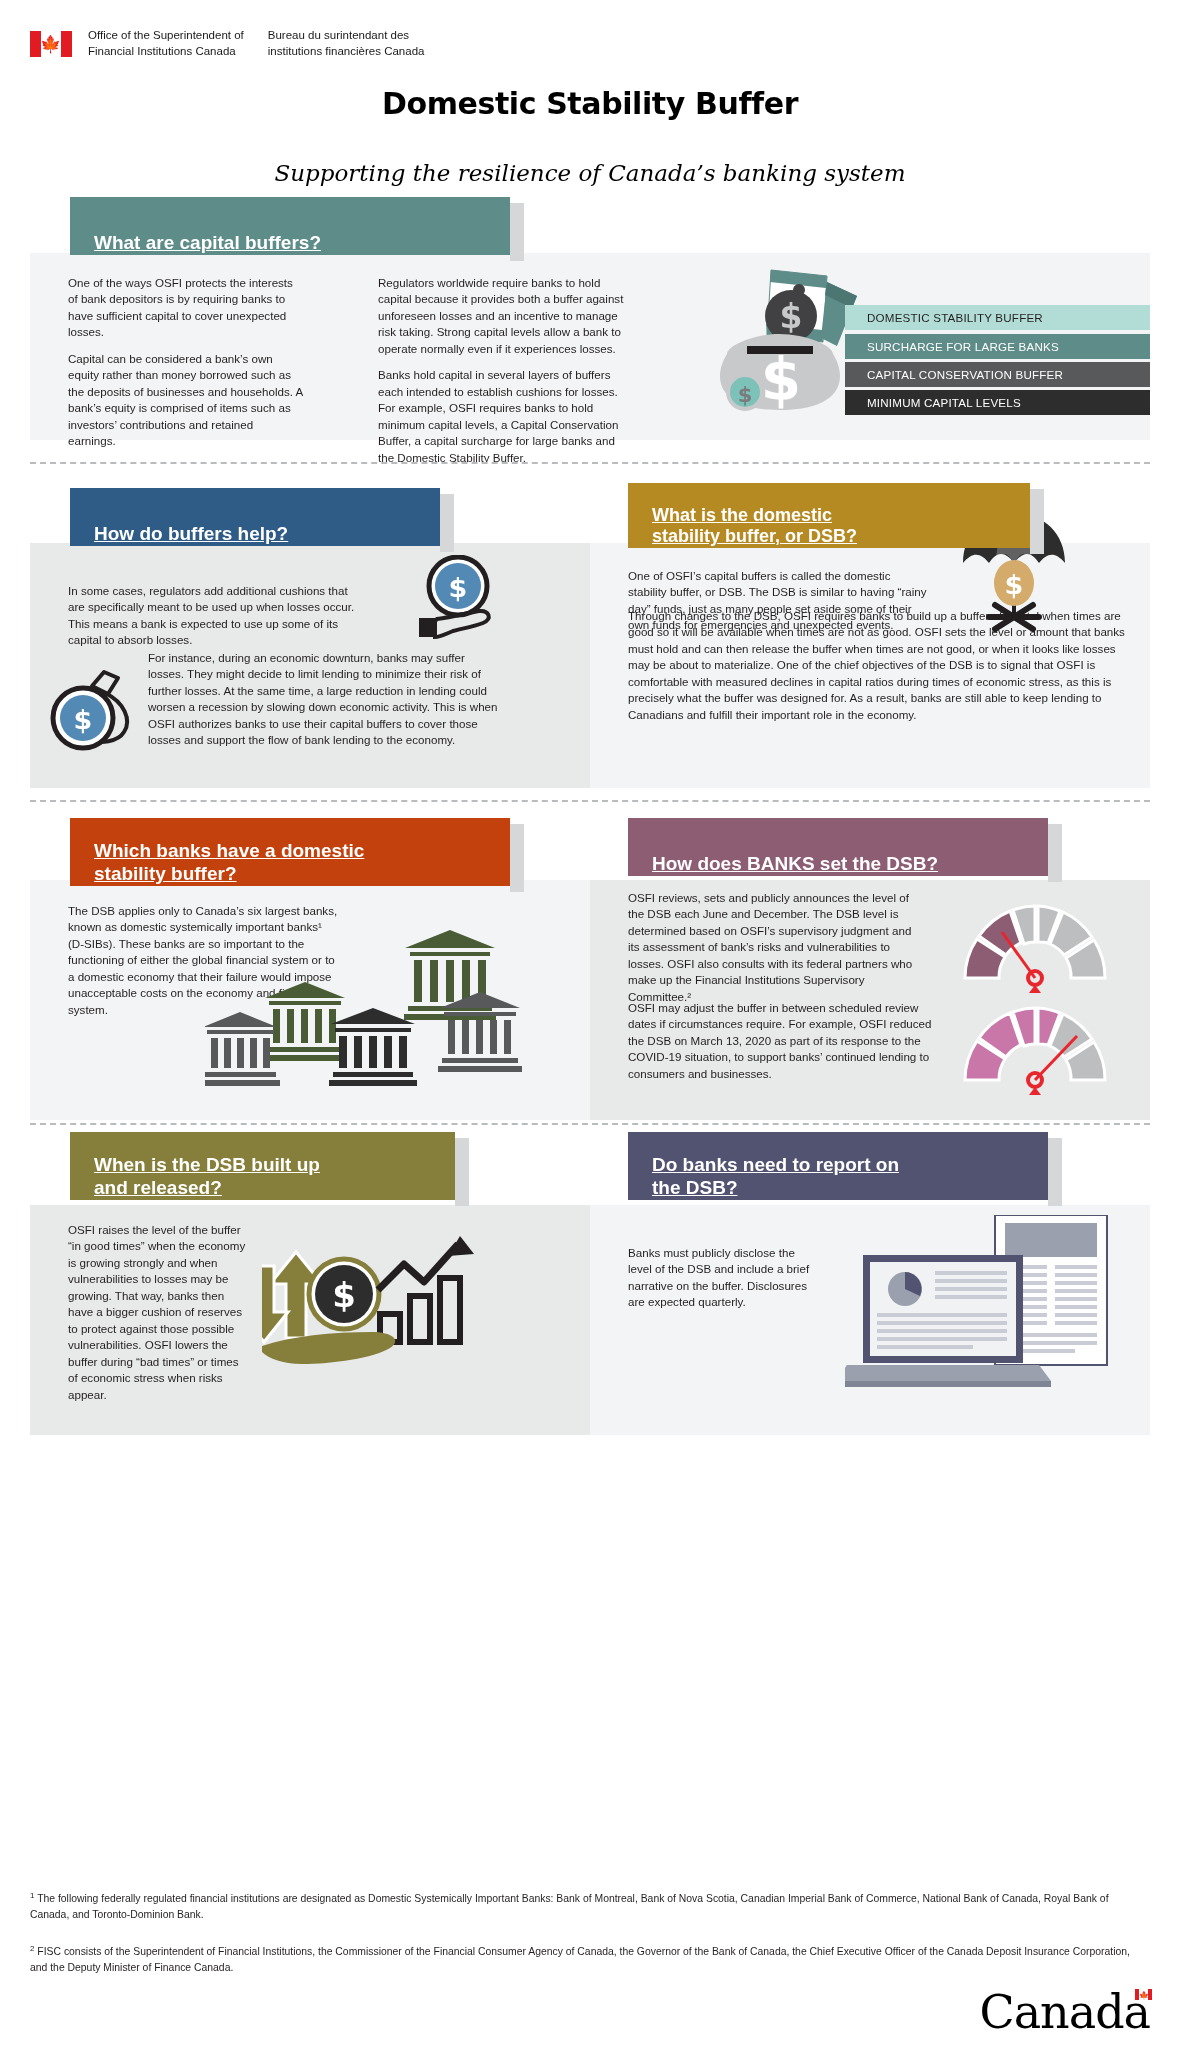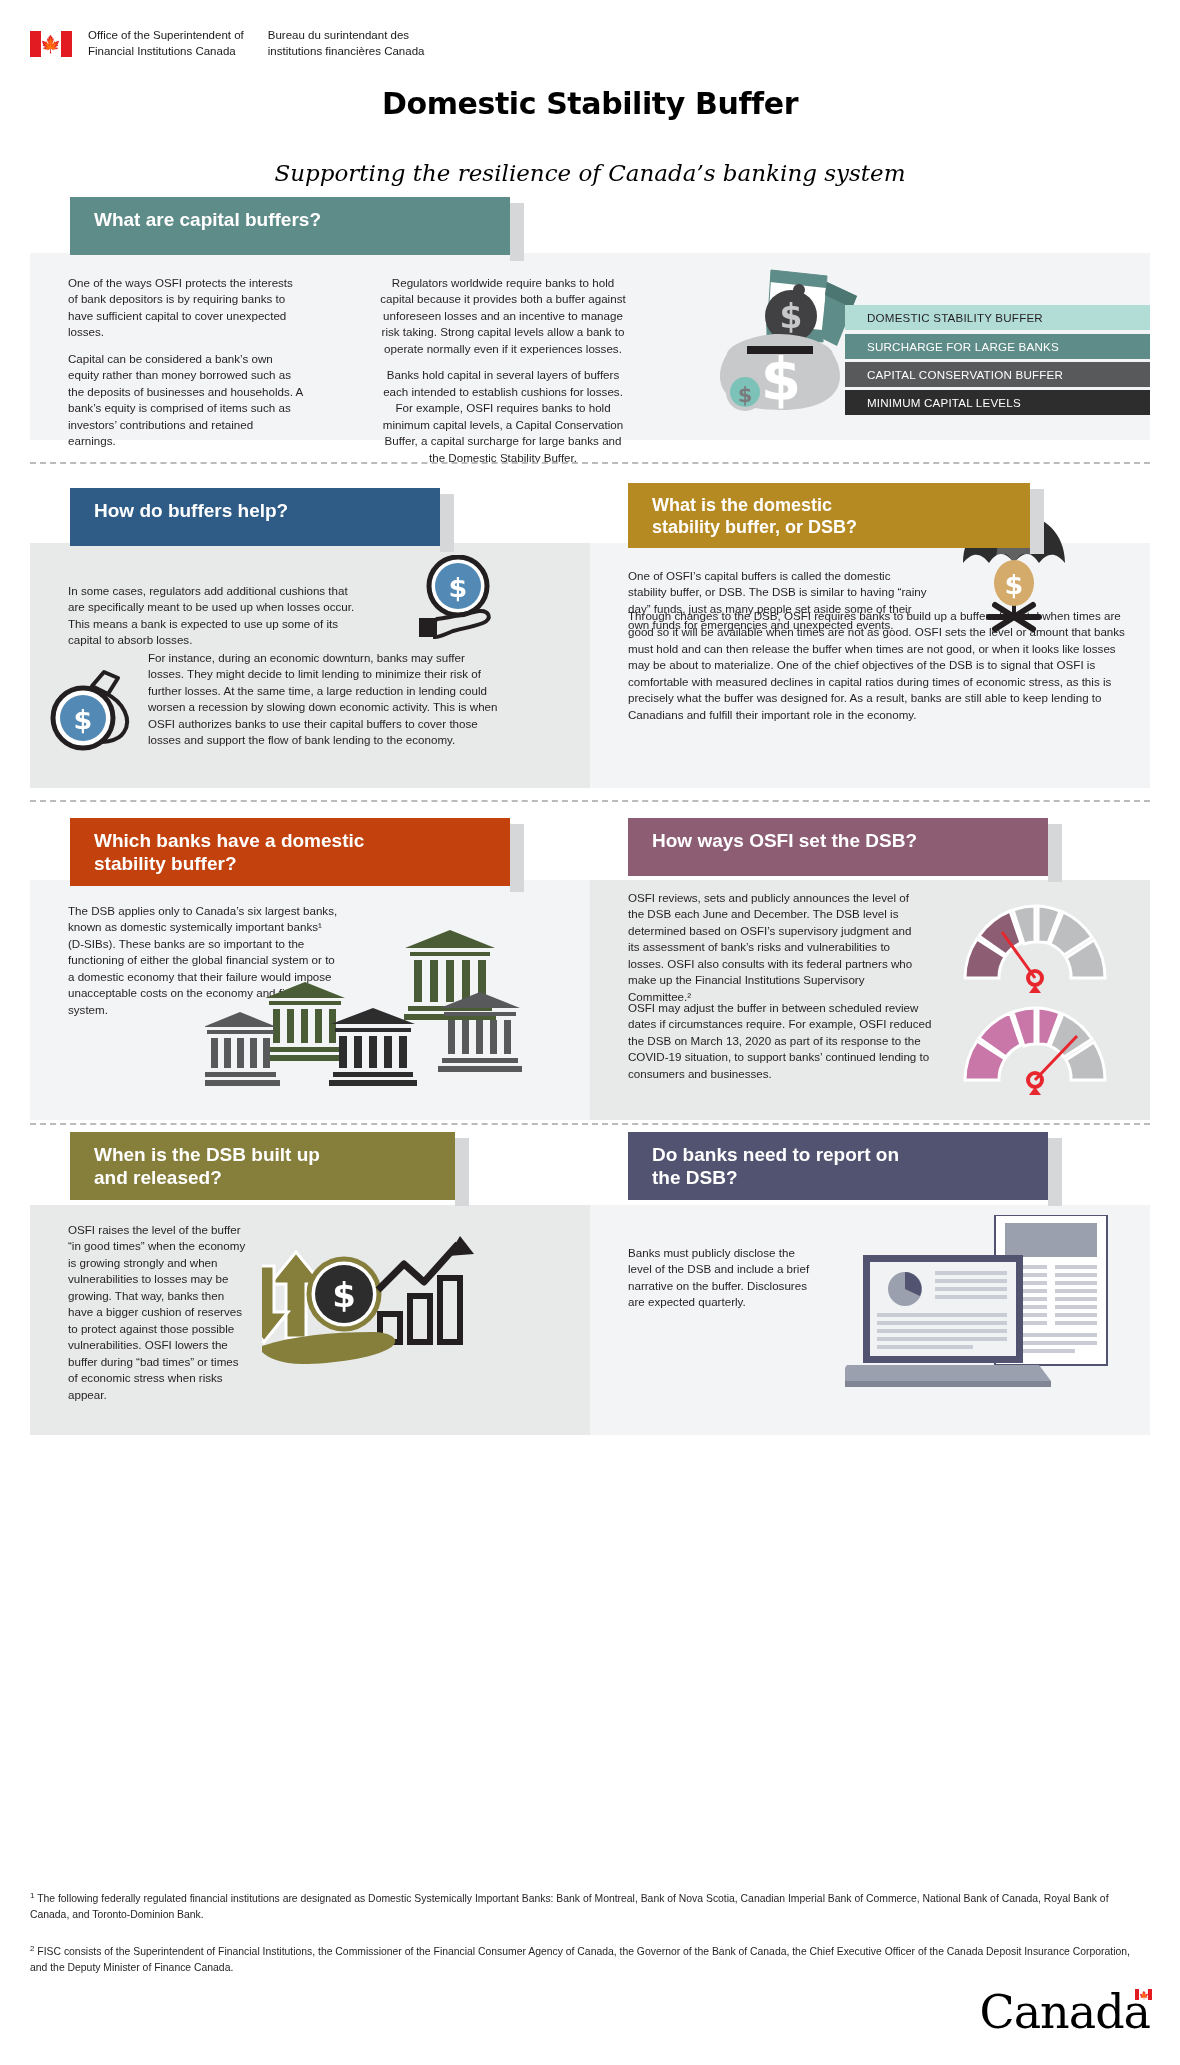--- a/index.html
+++ b/index.html
@@ -23,21 +23,21 @@
 
   .title { position:absolute; left:0; right:0; top:86px; text-align:center;
            font-family:"DejaVu Sans", sans-serif; font-weight:bold; font-size:30px;
            letter-spacing:-0.4px; color:#000; }
   .subtitle { position:absolute; left:0; right:0; top:128px; text-align:center;
            font-family:"DejaVu Serif", serif; font-style:italic; font-size:23px; color:#000;margin-top:32px; }
   .panel { position:absolute; background:#f3f4f6; }
   .panel.grey { background:#e8e9e9; }
 
   .banner { position:absolute; color:#fff; font-weight:bold; font-size:19px;
-            line-height:1.2; display:flex; align-items:flex-start; padding:12px 24px; z-index:4; }
+            line-height:1.2; display:flex; align-items:flex-end; padding:0 24px; z-index:4;text-decoration:underline; }
   .banner .shadow { position:absolute; top:6px; right:-14px; width:14px; bottom:-6px;
             background:#d6d7d8; z-index:-1; }
 
   .body-text { position:absolute; font-size:11.6px; line-height:1.42; color:#231f20; }
   .body-text p + p { margin-top: 10px; }
 
   .dash { position:absolute; left:30px; width:1120px; border-top:2px dashed #b9bbbd; }
 
   
   .layer { position:absolute; height:25px; display:flex; align-items:center;
@@ -92,21 +92,21 @@
 
   <div class="banner" style="left:70px; top:197px; width:440px; height:58px; background:#5e8c88;">
     <span class="shadow"></span>
     <span>What are capital buffers?</span>
   </div>
 
   <div class="body-text" style="left:68px; top:275px; width:235px;">
     <p>One of the ways OSFI protects the interests of bank depositors is by requiring banks to have sufficient capital to cover unexpected losses.</p>
     <p>Capital can be considered a bank’s own equity rather than money borrowed such as the deposits of businesses and households. A bank’s equity is comprised of items such as investors’ contributions and retained earnings.</p>
   </div>
-  <div class="body-text" style="left:378px; top:275px; width:250px;text-align:center;">
+  <div class="body-text" style="left:378px; top:275px; width:250px;">
     <p>Regulators worldwide require banks to hold capital because it provides both a buffer against unforeseen losses and an incentive to manage risk taking. Strong capital levels allow a bank to operate normally even if it experiences losses.</p>
     <p>Banks hold capital in several layers of buffers each intended to establish cushions for losses. For example, OSFI requires banks to hold minimum capital levels, a Capital Conservation Buffer, a capital surcharge for large banks and the Domestic Stability Buffer.</p>
   </div>
 
   <svg style="position:absolute; left:715px; top:250px;" width="230" height="165" viewBox="0 0 230 165">
 
     <g>
       <path d="M56 20 L112 26 L108 92 L52 86 Z" fill="#ffffff" stroke="#5e8c88" stroke-width="1"></path>
       <path d="M56 20 L112 26 L111 38 L55 32 Z" fill="#5e8c88"></path>
       <path d="M52 86 L108 92 L107 80 L51 74 Z" fill="#5e8c88"></path>
@@ -274,21 +274,21 @@
       <rect x="271" y="90" width="7" height="34"></rect>
         <rect x="285" y="90" width="7" height="34"></rect>
       <rect x="299" y="90" width="7" height="34"></rect>
       <rect x="237" y="128" width="76" height="5"></rect>
         <rect x="233" y="136" width="84" height="6"></rect>
     </g>
   </svg>
 
   <div class="banner" style="left:628px; top:818px; width:420px; height:58px; background:#8d5d74;">
     <span class="shadow"></span>
-    <span>How ways OSFI set the DSB?</span>
+    <span>How does BANKS set the DSB?</span>
   </div>
 
   <div class="body-text" style="left:628px; top:890px; width:290px;">
     <p>OSFI reviews, sets and publicly announces the level of the DSB each June and December. The DSB level is determined based on OSFI’s supervisory judgment and its assessment of bank’s risks and vulnerabilities to losses. OSFI also consults with its federal partners who make up the Financial Institutions Supervisory Committee.²</p>
   </div>
   <div class="body-text" style="left:628px; top:1000px; width:305px;">
     <p>OSFI may adjust the buffer in between scheduled review dates if circumstances require. For example, OSFI reduced the DSB on March 13, 2020 as part of its response to the COVID-19 situation, to support banks’ continued lending to consumers and businesses.</p>
   </div>
 
   <svg style="position:absolute; left:955px; top:898px;" width="160" height="95" viewBox="0 0 160 95">

